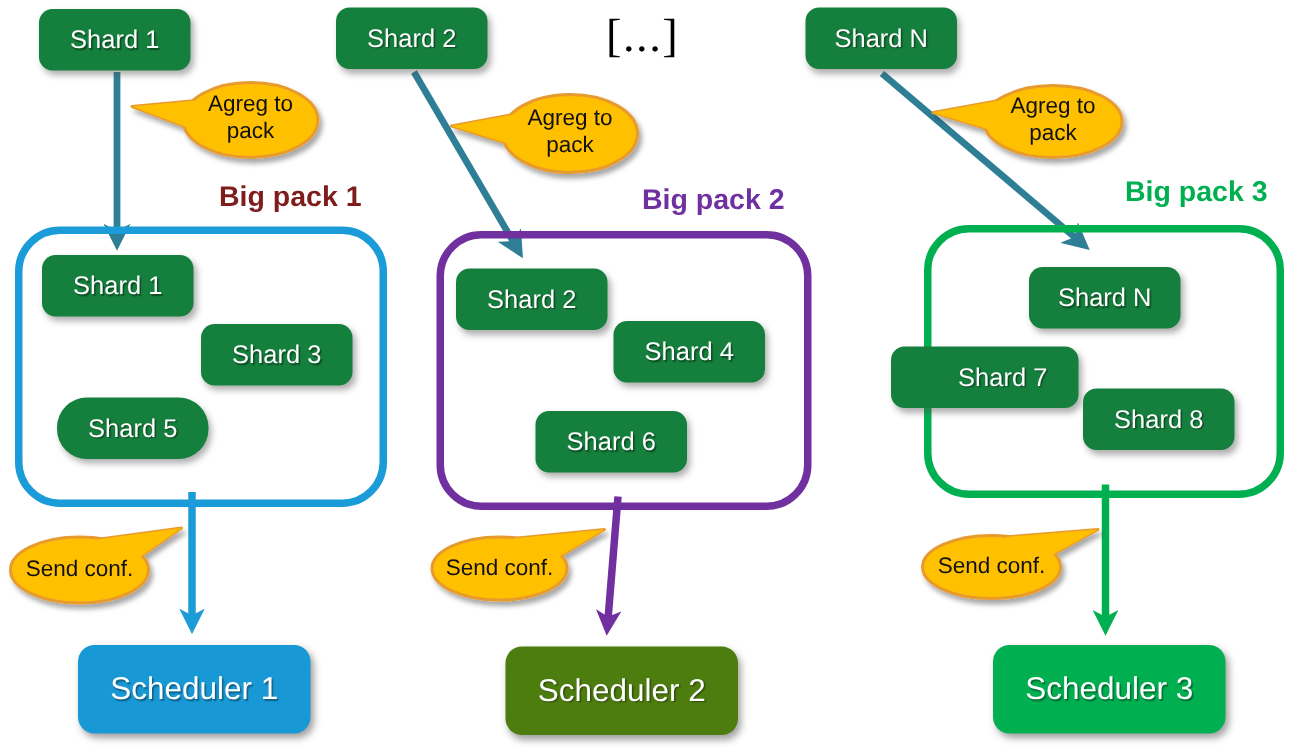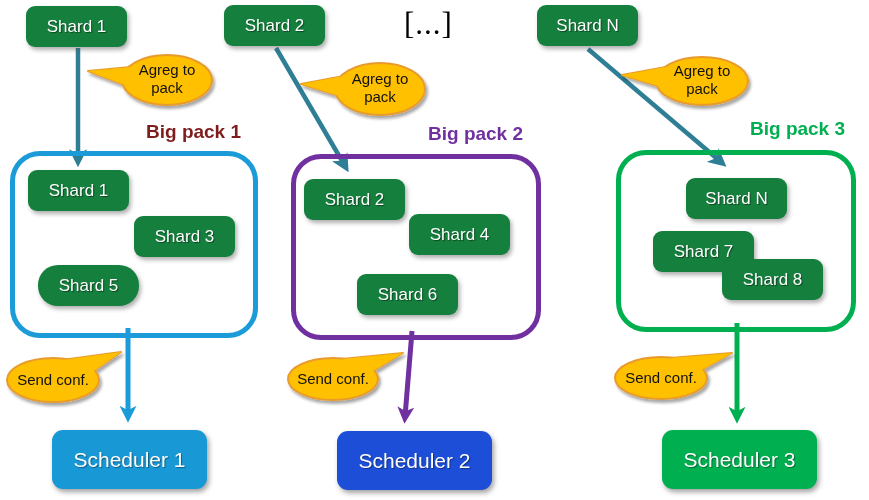--- a/index.html
+++ b/index.html
@@ -22,21 +22,21 @@
   .pack-title{position:absolute;font-weight:700;font-size:19px;white-space:nowrap;}
   .pack-title--blue{color:#7f1d1d;}
   .pack-title--purple{color:#7030A0;}
   .pack-title--green{color:#00B050;}
   .scheduler{
     position:absolute;width:155px;height:59px;border-radius:11px;color:#fff;font-size:21px;
     display:flex;align-items:center;justify-content:center;
     box-shadow:2px 3px 5px rgba(70,70,70,.5);text-shadow:1px 1px 1px rgba(0,0,0,.4);
   }
   .scheduler--blue{background:#1899D6;}
-  .scheduler--purple{background:#1d4ed8;}
+  .scheduler--purple{background:#4d7c0f;}
   .scheduler--green{background:#00B050;text-align:right;}
   .bubble-text{
     position:absolute;font-size:15px;line-height:18px;text-align:center;color:#111;
     white-space:nowrap;
   }
   .ellipsis{
     position:absolute;left:404px;top:6px;width:60px;font-size:31px;color:#000;
     font-family:"Liberation Serif", serif;letter-spacing:1px;
   }
 </style>
@@ -133,18 +133,18 @@
   <div class="scheduler scheduler--purple" style="left:337px;top:431px;">Scheduler 2</div>
 
   <div class="shard" style="left:537px;top:5px;">Shard N</div>
   <div class="bubble-text" style="left:655px;top:62px;width:94px;">
     <div>Agreg to</div>
     <div>pack</div>
   </div>
   <div class="pack-title pack-title--green" style="left:750px;top:118px;">Big pack 3</div>
   <div class="pack pack--green" style="left:616px;top:150px;width:230px;height:172px;"></div>
   <div class="shard" style="left:686px;top:178px;">Shard N</div>
-  <div class="shard" style="left:653px;top:231px;">Shard 7</div>
+  <div class="shard" style="left:594px;top:231px;padding-left:24px;">Shard 7</div>
   <div class="shard" style="left:722px;top:259px;">Shard 8</div>
   <div class="bubble-text" style="left:616px;top:369px;width:90px;">Send conf.</div>
   <div class="scheduler scheduler--green" style="left:662px;top:430px;">Scheduler 3</div>
 
 </div>
 
 </body></html>

